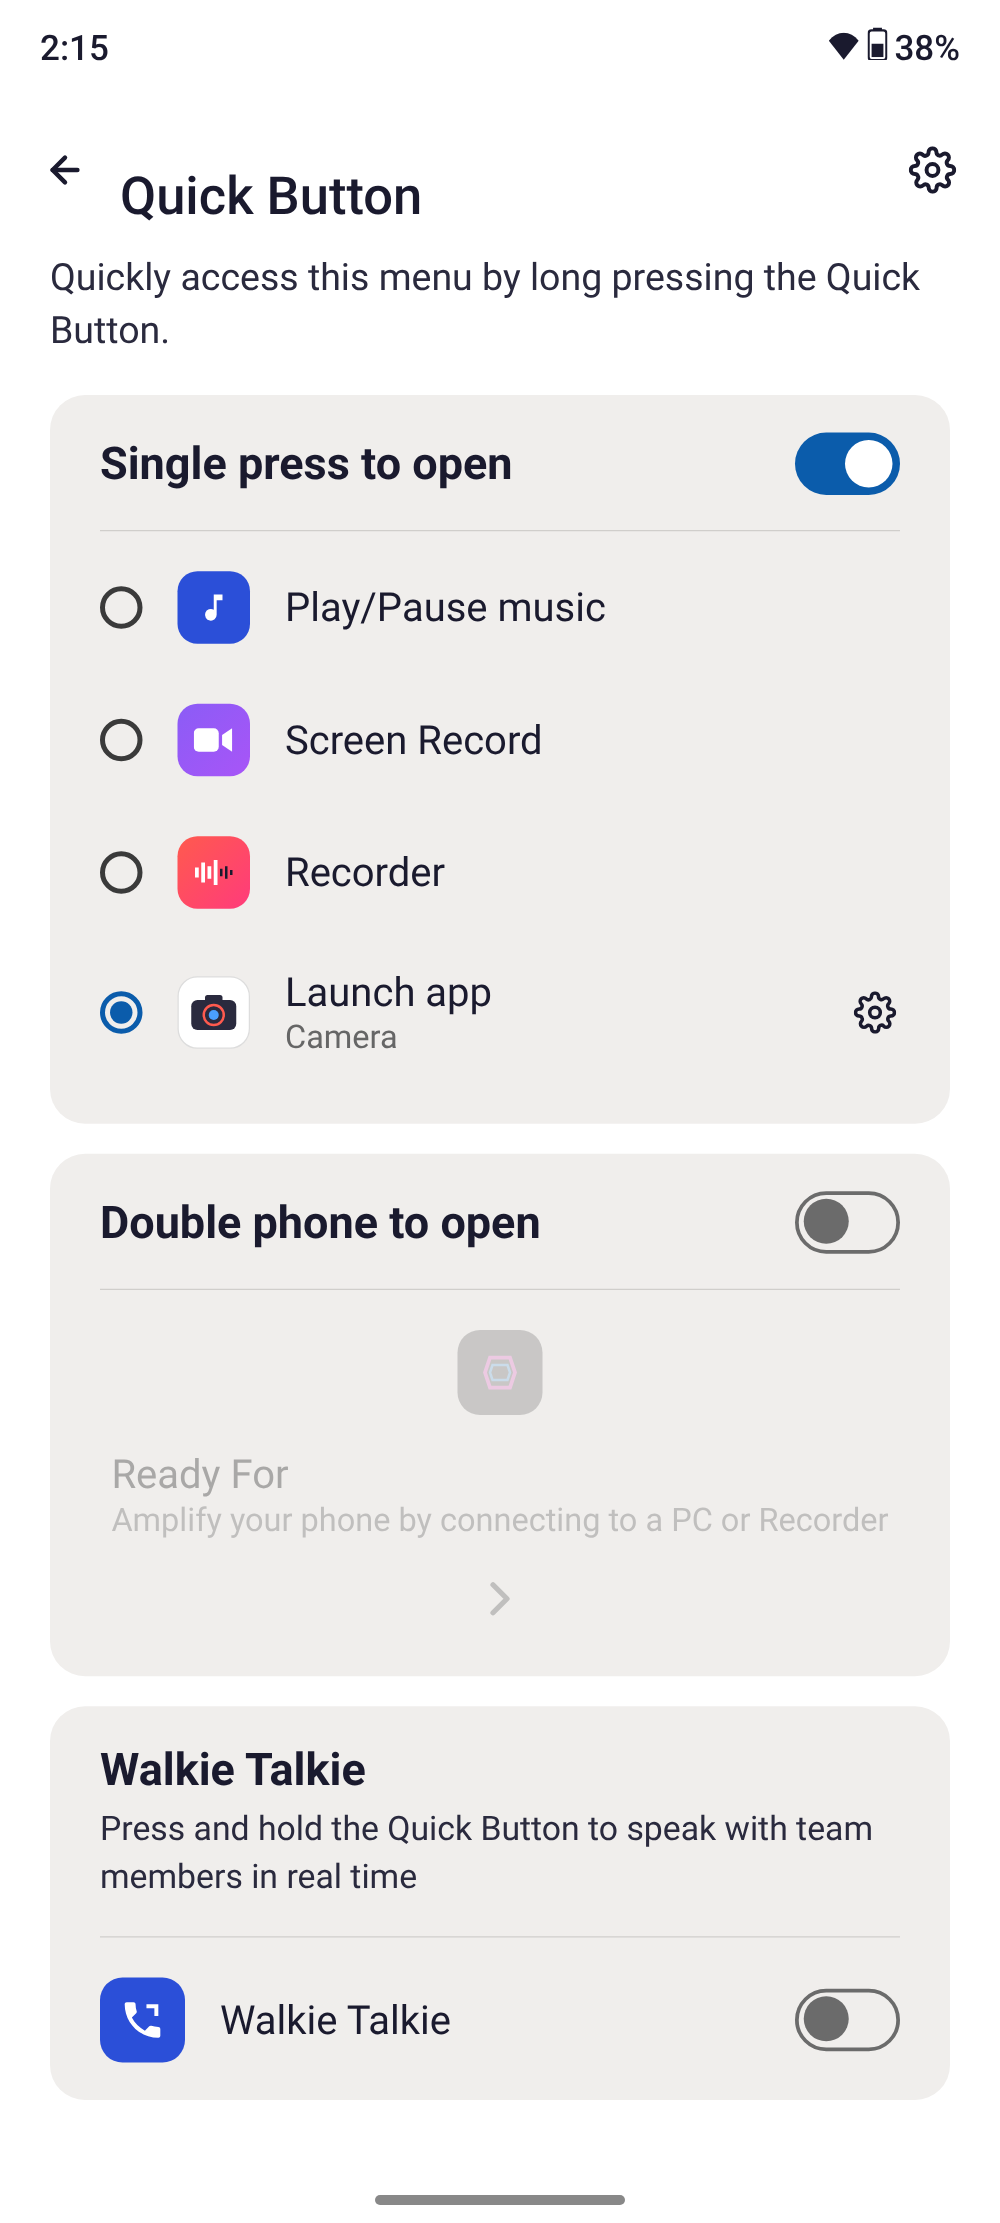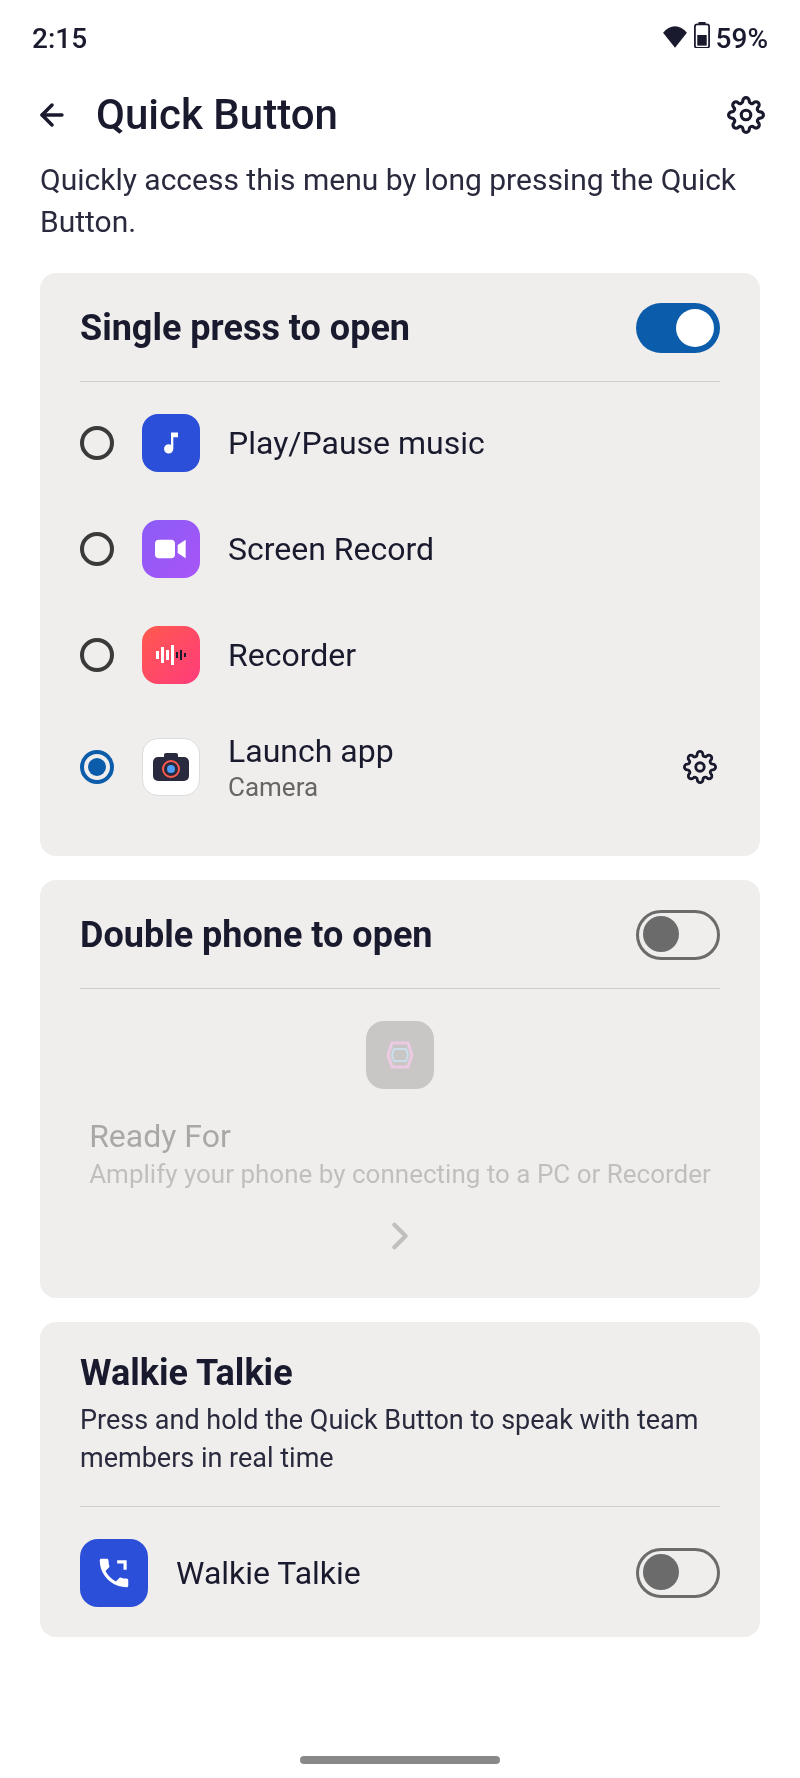--- a/index.html
+++ b/index.html
@@ -35,38 +35,39 @@
     width: 40px;
     height: 40px;
     display: flex;
     align-items: center;
     justify-content: center;
   }
   .header-title {
     font-size: 42px;
     font-weight: 500;
     flex: 1;
+    margin-top: 43px;
   }
   .settings-btn {
     width: 44px;
     height: 44px;
     display: flex;
     align-items: center;
     justify-content: center;
   }
   .description {
     padding: 0 40px 30px 40px;
     font-size: 30px;
     line-height: 1.4;
     color: #2a2a3e;
   }
   .card {
     margin: 0 40px 24px 40px;
     background: #f0eeec;
-    border-radius: 16px;
+    border-radius: 28px;
     padding: 30px 40px 30px 40px;
   }
   .card-header {
     display: flex;
     align-items: center;
     justify-content: space-between;
     padding-bottom: 28px;
   }
   .card-title {
     font-size: 36px;
@@ -255,21 +256,21 @@
           <path d="M12 20L1 6C4 2 8 0 12 0s8 2 11 6L12 20z" fill="#1a1a2e"></path>
         </svg>
     </span>
     <span>
       <svg width="16" height="26" viewBox="0 0 12 22">
           <rect x="3" y="0" width="6" height="2" fill="#1a1a2e"></rect>
           <rect x="0" y="2" width="12" height="20" rx="2" fill="none" stroke="#1a1a2e" stroke-width="1.5"></rect>
           <rect x="2" y="11" width="8" height="9" fill="#1a1a2e"></rect>
         </svg>
     </span>
-    <span>59%</span>
+    <span>38%</span>
   </div>
 </div>
 
 <div class="header">
   <div class="back-btn">
     <svg width="34" height="34" viewBox="0 0 24 24" fill="none" stroke="#1a1a2e" stroke-width="2.5" stroke-linecap="round" stroke-linejoin="round">
         <path d="M19 12H5"></path>
         <path d="M12 19l-7-7 7-7"></path>
       </svg>
   </div>

